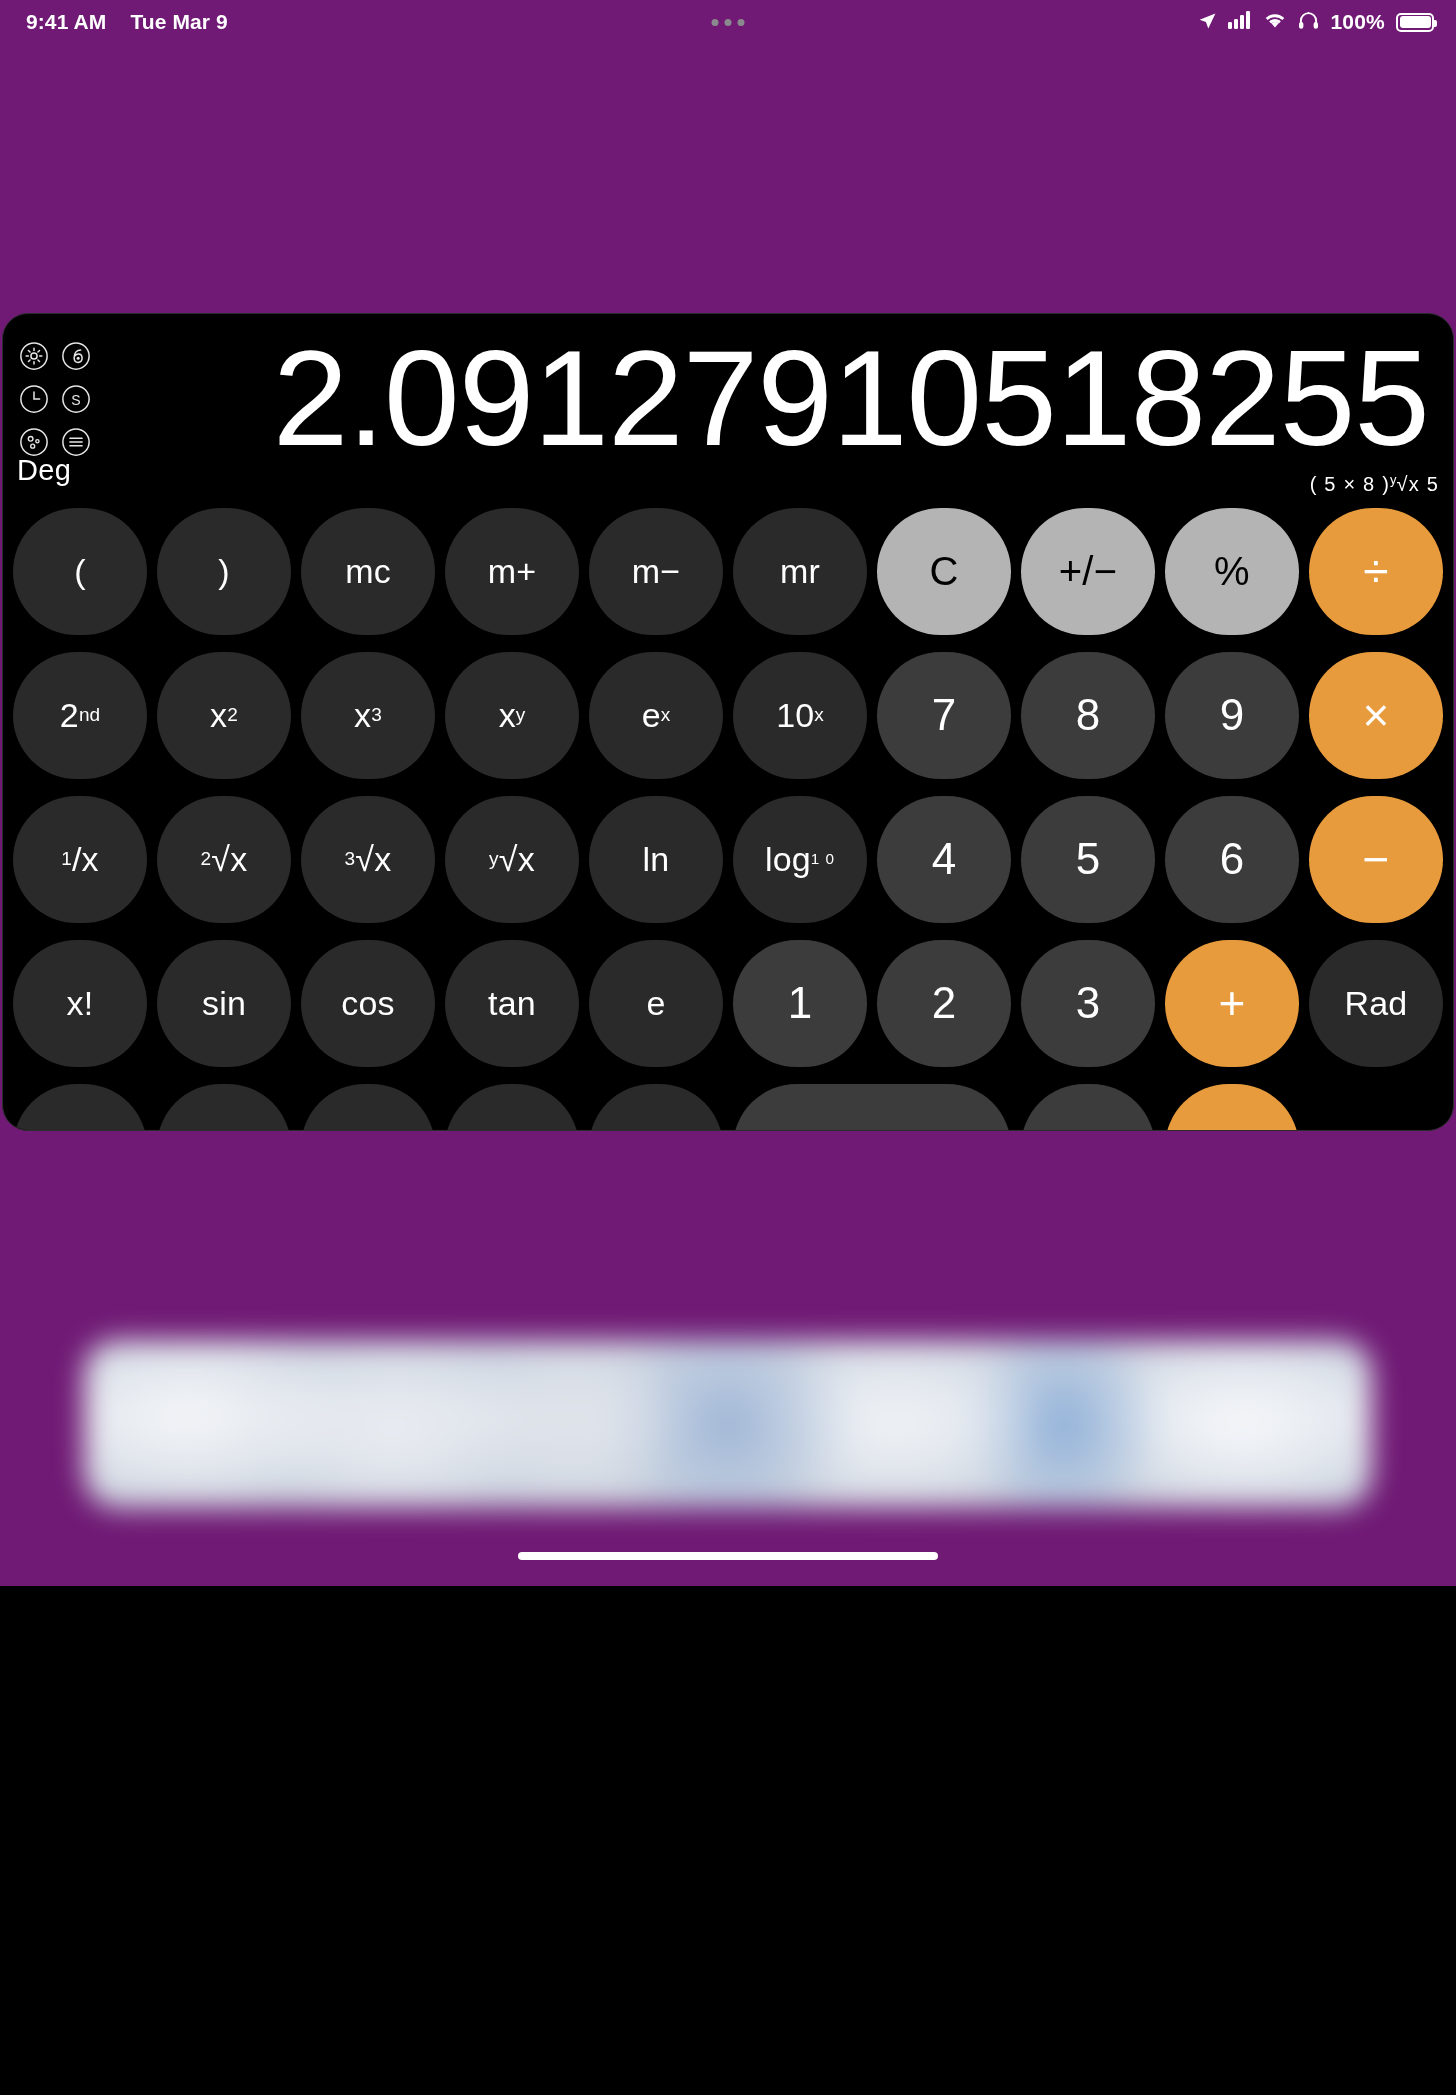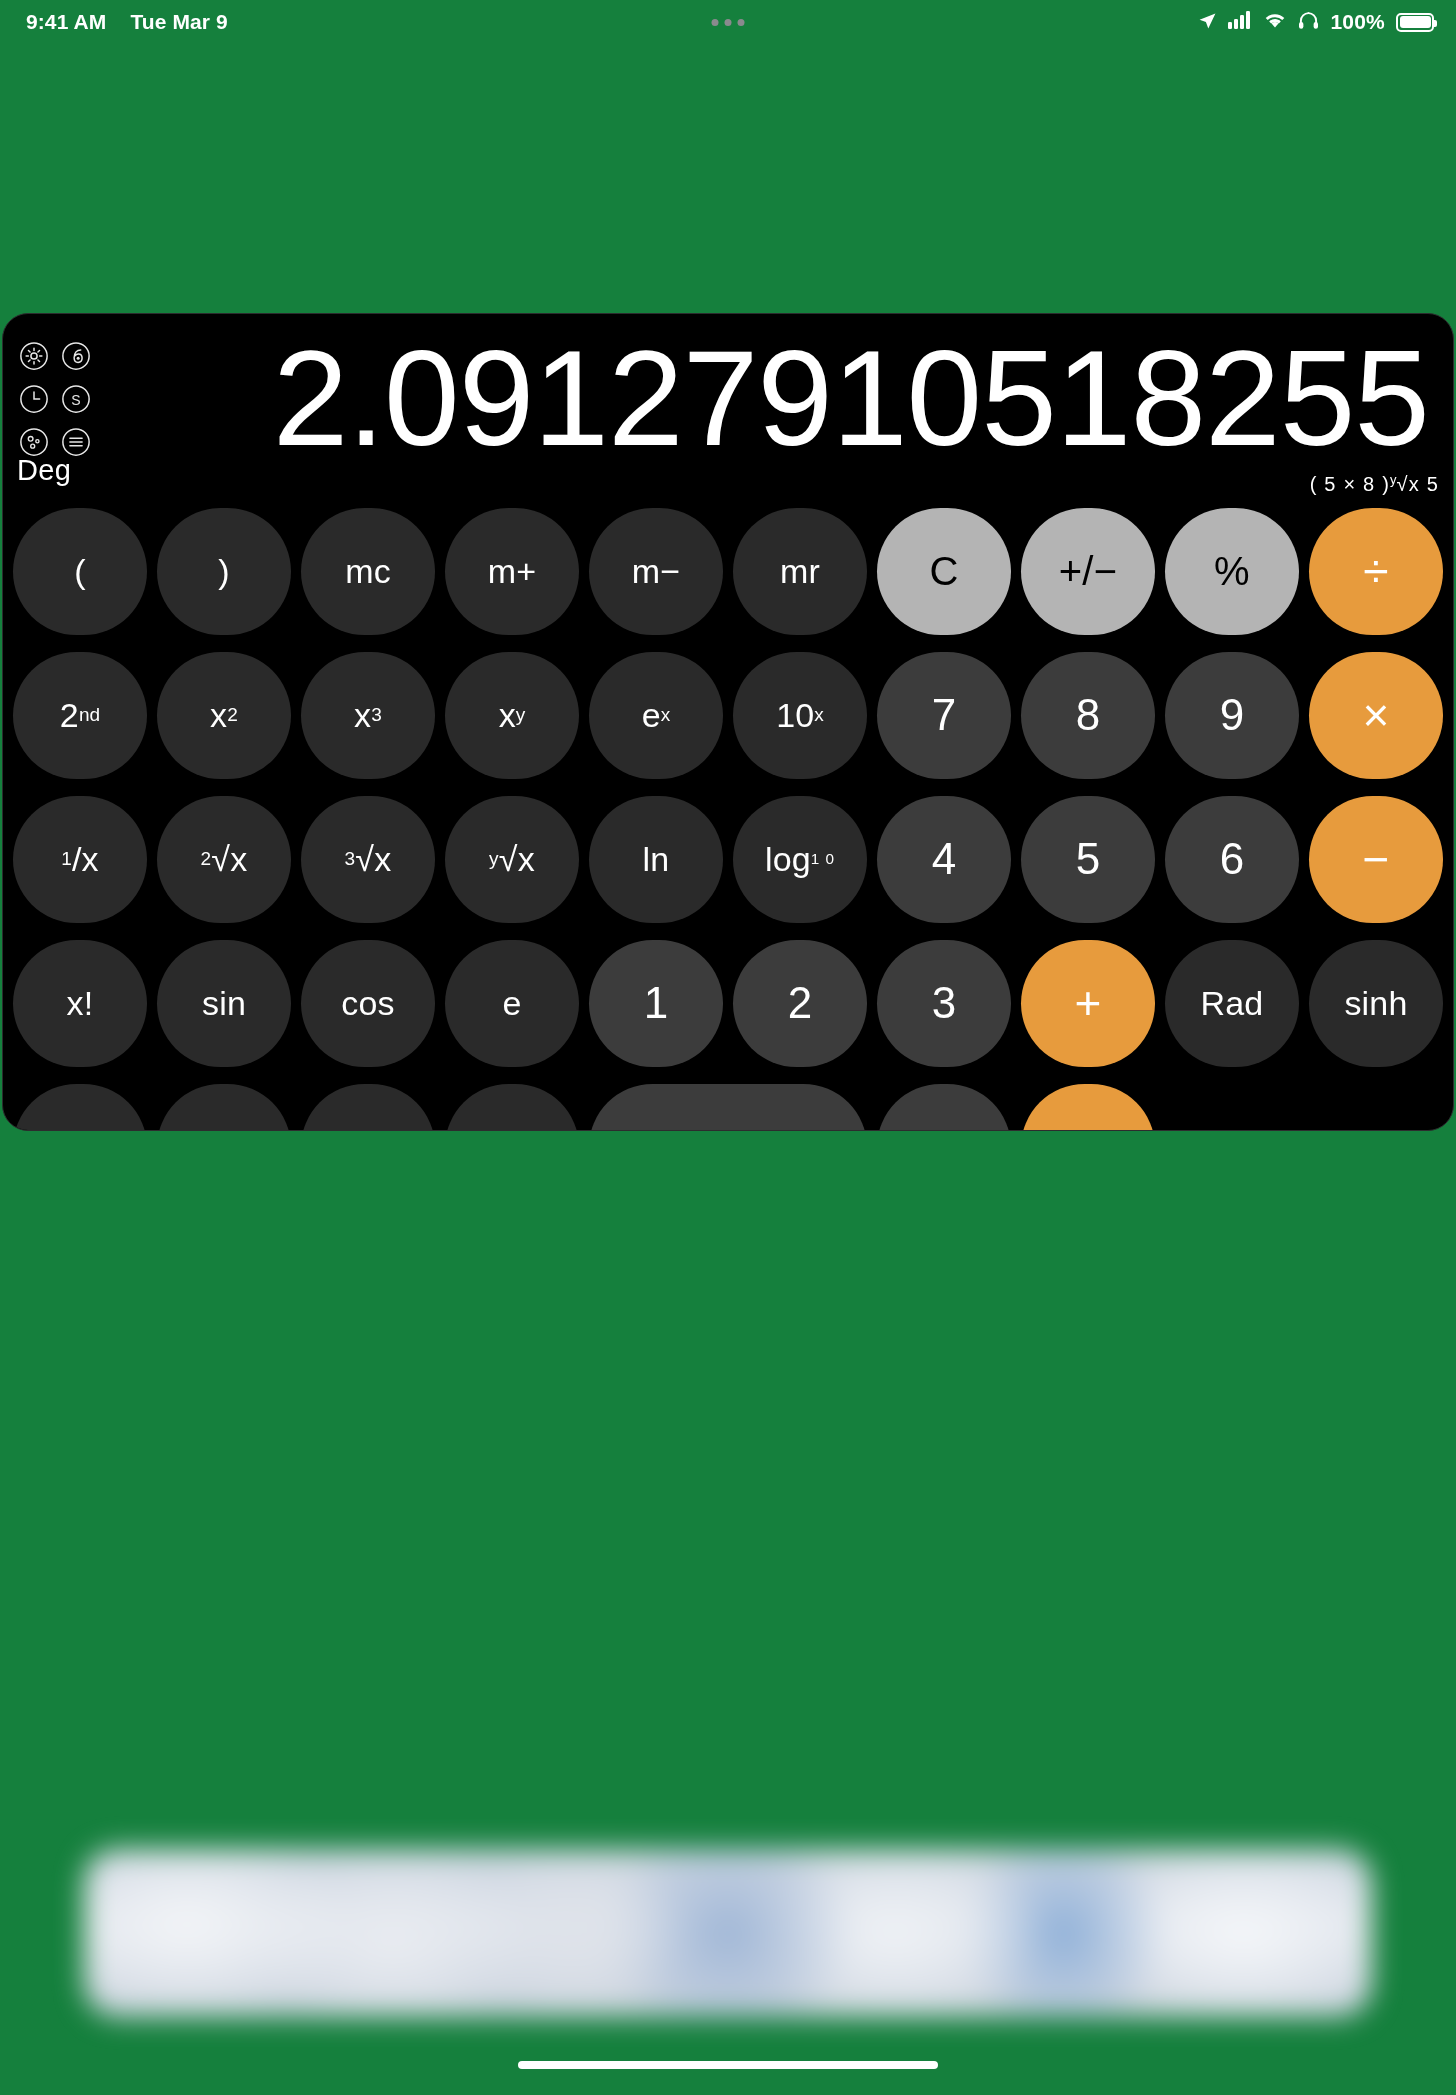--- a/index.html
+++ b/index.html
@@ -2,21 +2,21 @@
 <html><head>
 <meta charset="utf-8">
 <style>
   * { margin:0; padding:0; box-sizing:border-box; }
   html, body {
     width:1456px; height:2095px;
     background:#000;
     font-family:"Liberation Sans", sans-serif;
     overflow:hidden;
   }
-  #screen { position:relative; width:1456px; height:2095px; background:#15803d; }
+  #screen { position:relative; width:1456px; height:1586px; background:#701a75; }
 
   
   .statusbar {
     position:absolute; top:0; left:0; width:1456px; height:44px;
     display:flex; align-items:center; color:#fff;
   }
   .sb-left {
     position:absolute; left:26px; top:0; height:44px;
     display:flex; align-items:center; gap:24px;
     font-size:21px; font-weight:600; letter-spacing:.1px;
@@ -345,20 +345,23 @@
         <button class="key fn">
           <span class="lbl">x!</span>
         </button>
         <button class="key fn">
           <span class="lbl">sin</span>
         </button>
         <button class="key fn">
           <span class="lbl">cos</span>
         </button>
         <button class="key fn">
+          <span class="lbl">tan</span>
+        </button>
+        <button class="key fn">
           <span class="lbl">e</span>
         </button>
         <button class="key num">
           <span class="lbl">1</span>
         </button>
         <button class="key num">
           <span class="lbl">2</span>
         </button>
         <button class="key num">
           <span class="lbl">3</span>

